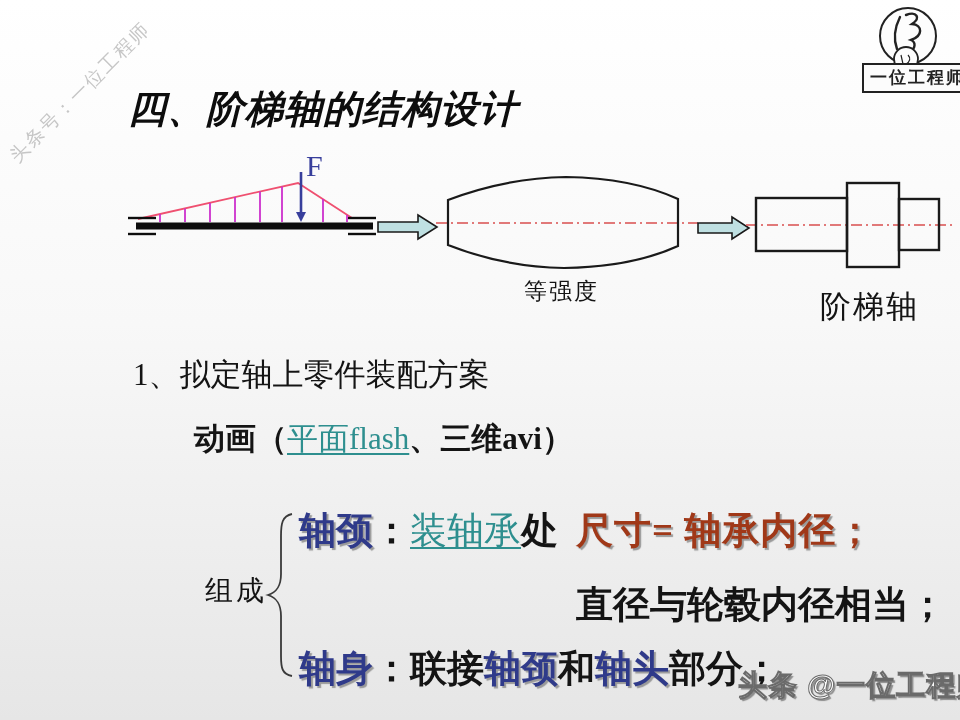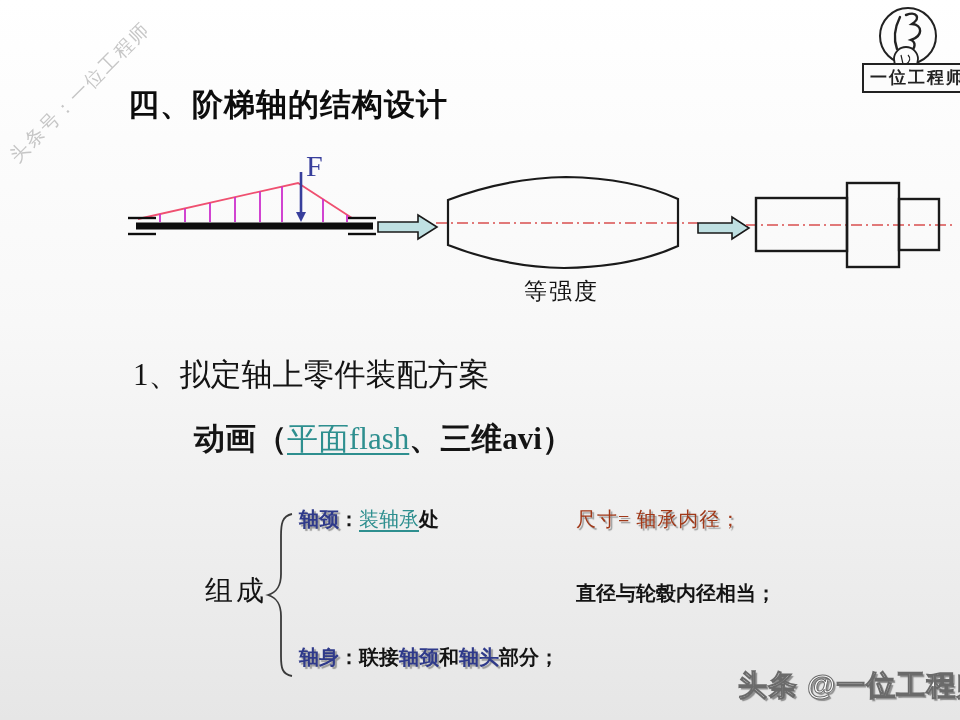--- a/index.html
+++ b/index.html
@@ -31,49 +31,50 @@
     font-size:17px;
     font-weight:600;
     letter-spacing:2px;
     padding:1px 6px 2px 6px;
     color:#222;
     white-space:nowrap;
   }
   
   .title{
     left:128px;top:84px;
-    font-size:31px;
+    font-size:38px;
     font-weight:bold;
     letter-spacing:1px;
     color:#0d0d0d;
     white-space:nowrap;
+    font-style:italic;
   }
   
   .lbl-equal{left:524px;top:276px;font-size:23px;letter-spacing:2px;}
   .lbl-step{left:820px;top:286px;font-size:31px;letter-spacing:2px;}
   
   .heading1{left:113px;top:354px;font-size:31px;white-space:nowrap;margin-left:20px;}
   .anim-line{left:194px;top:418px;font-size:31px;white-space:nowrap;}
   .link{
     color:#2e8f8f;
     text-decoration:underline;
     text-underline-offset:4px;
     text-decoration-thickness:1.5px;
     cursor:pointer;
   }
   
   .comp-label{left:205px;top:572px;font-size:28px;letter-spacing:3px;}
-  .comp-line{font-size:20px;white-space:nowrap;}
+  .comp-line{font-size:37px;white-space:nowrap;}
   .term{
     font-weight:bold;
     color:#2f3a8a;
     text-shadow:2px 2px 1px #999;
   }
   .note-red{
-    font-weight:normal;
+    font-weight:bold;
     color:#a03818;
     text-shadow:2px 2px 1px #999;
     letter-spacing:1px;
   }
   .plain{color:#141414;font-weight:bold;}
   
   .footer-badge{
     left:738px;top:666px;
     font-family:"Liberation Sans","DejaVu Sans",sans-serif;
     font-size:29px;
@@ -147,20 +148,21 @@
   </svg>
 
   <svg class="abs" style="left:744px;top:176px;" width="216" height="100" viewBox="0 0 216 100">
     <line x1="2" y1="49" x2="212" y2="49" stroke="#d94f4f" stroke-width="1.4" stroke-dasharray="11 4 2 4"></line>
     <rect x="12" y="22" width="91" height="53" fill="none" stroke="#1a1a1a" stroke-width="2.4"></rect>
     <rect x="103" y="7" width="52" height="84" fill="none" stroke="#1a1a1a" stroke-width="2.4"></rect>
     <rect x="155" y="23" width="40" height="51" fill="none" stroke="#1a1a1a" stroke-width="2.4"></rect>
   </svg>
 
   <div class="abs lbl-equal">等强度</div>
+  <div class="abs lbl-step">阶梯轴</div>
 
   <div class="abs heading1">1、拟定轴上零件装配方案</div>
 
   <div class="abs anim-line">
     <span class="plain">动画（</span><span class="link">平面flash</span><span class="plain">、三维avi）</span>
   </div>
 
   <div class="abs comp-label">组成</div>
   <svg class="abs" style="left:262px;top:510px;" width="34" height="170" viewBox="0 0 34 170">
     <path d="M30,4 C20,6 19,14 19,26 L19,64 C19,76 15,82 6,85 C15,88 19,94 19,106 L19,146 C19,158 20,164 30,166" fill="none" stroke="#3a3a3a" stroke-width="1.8"></path>

